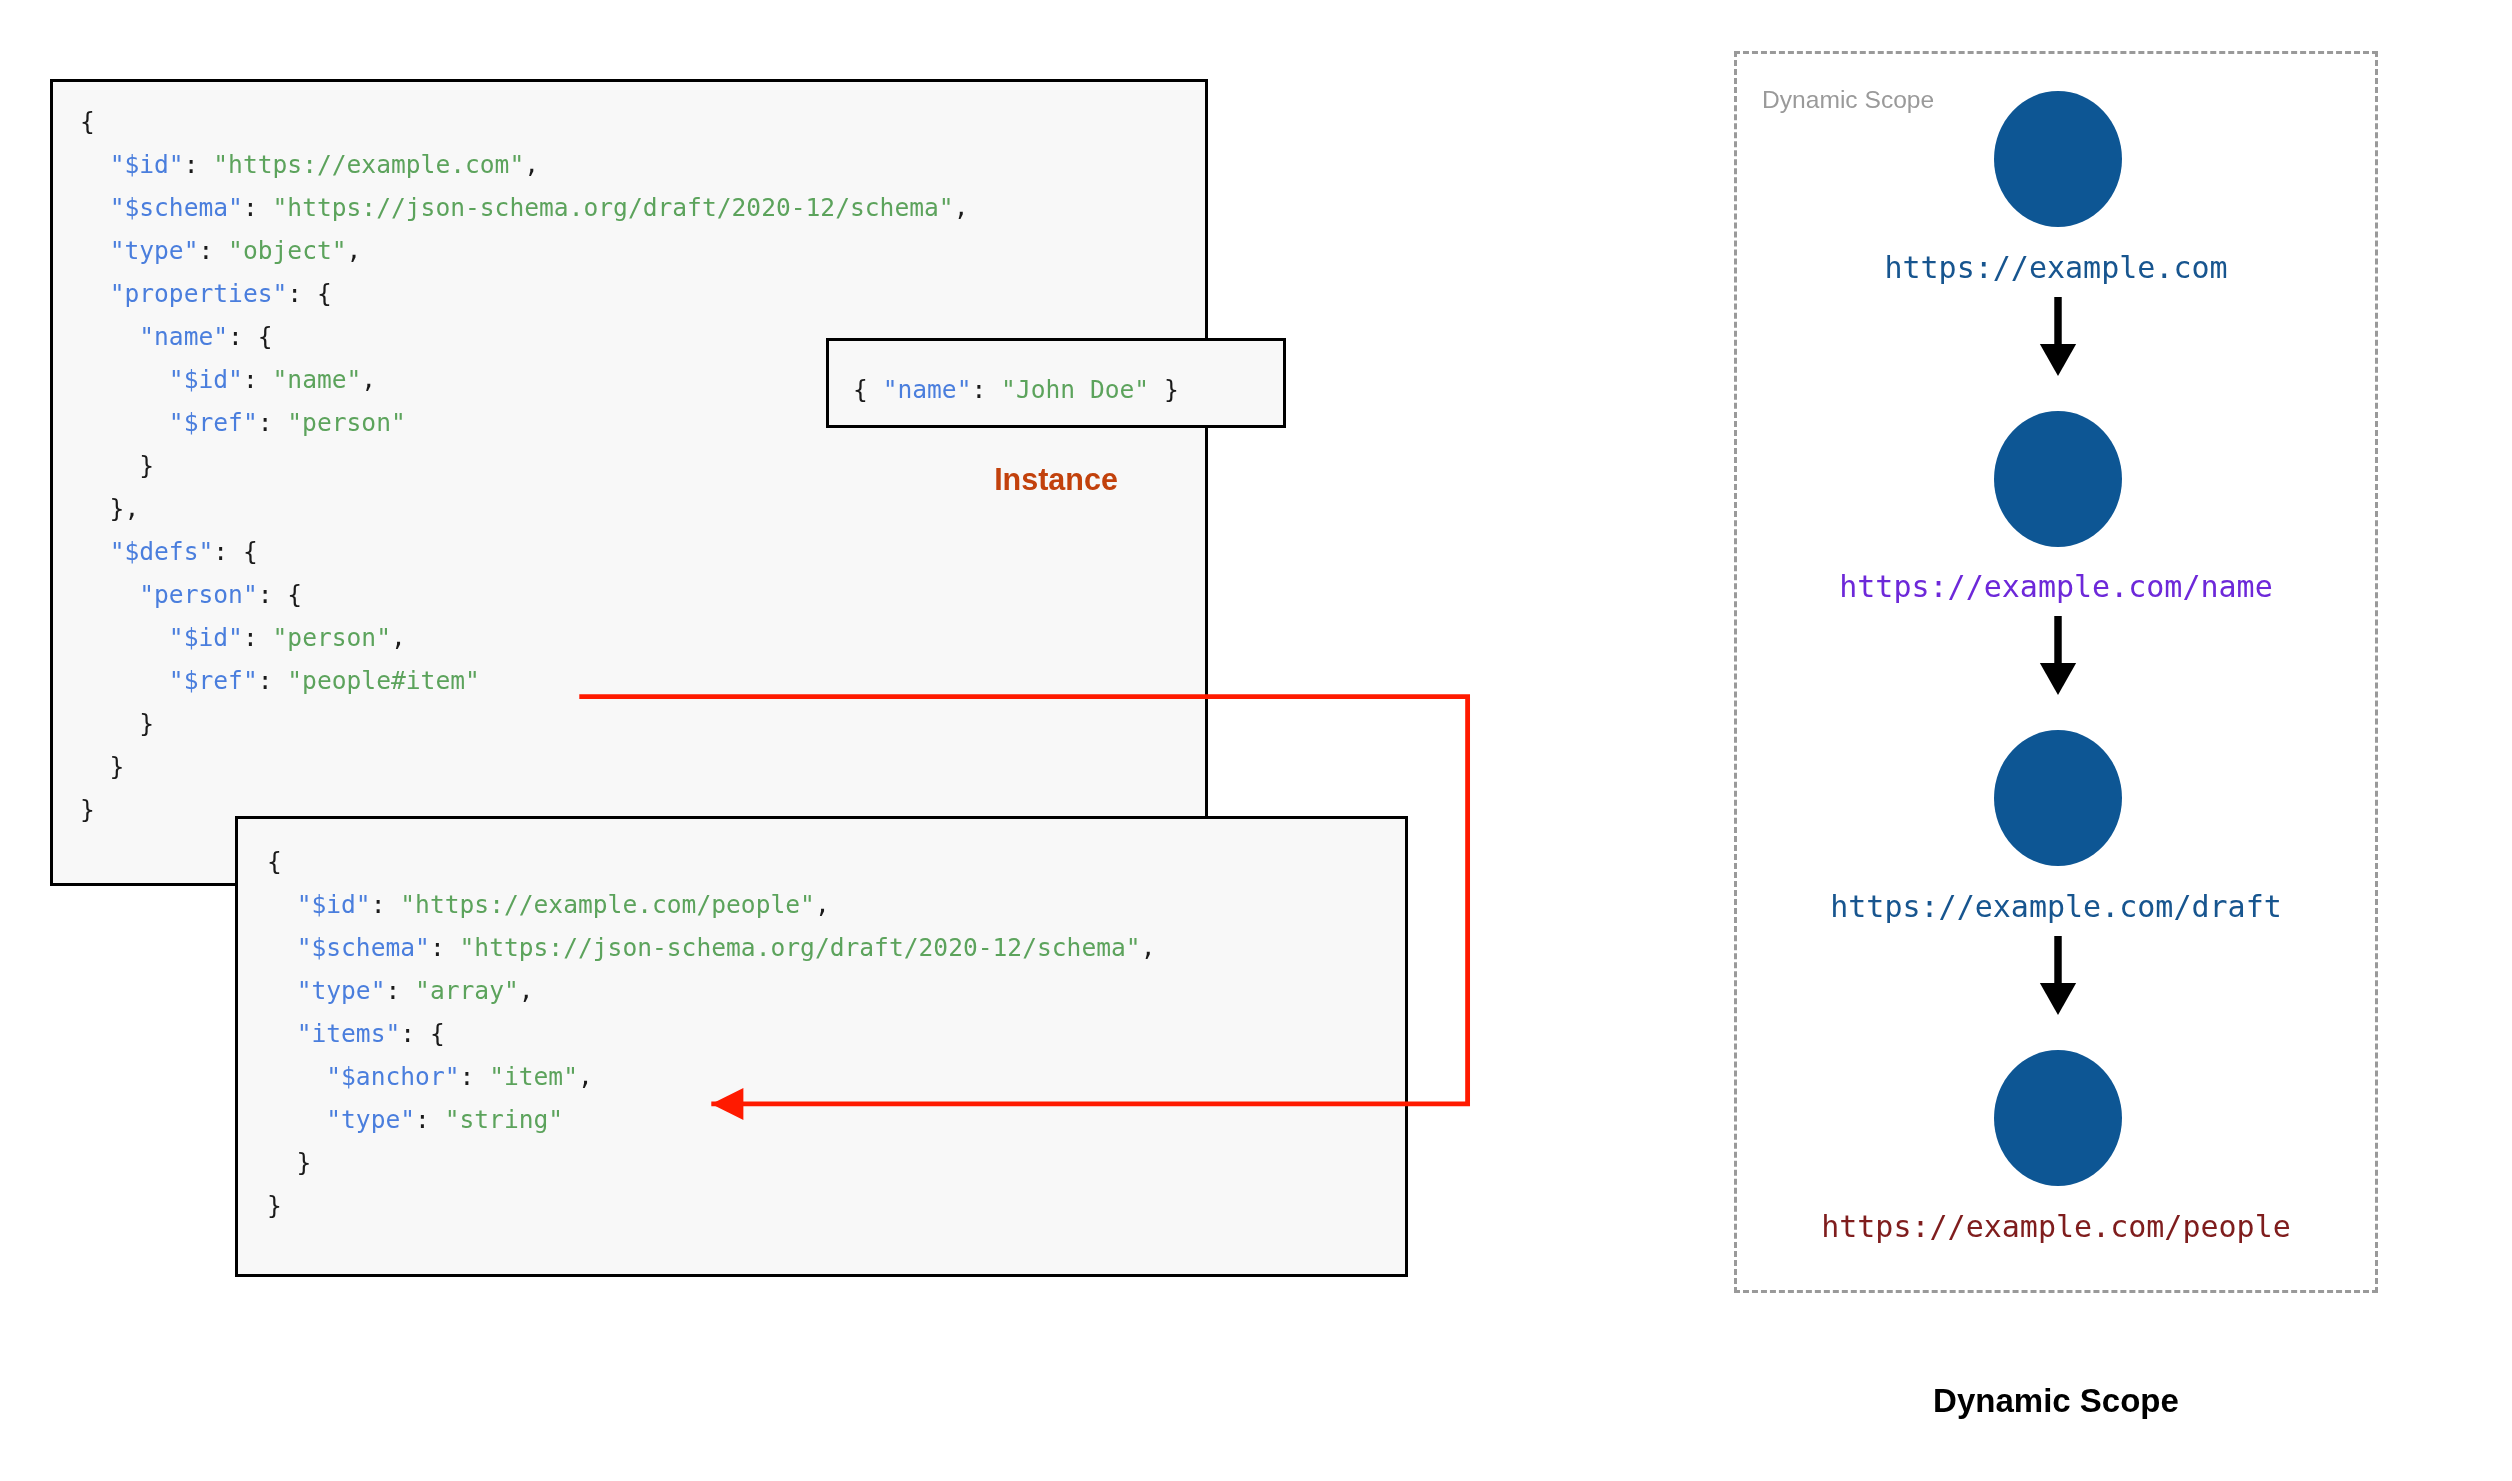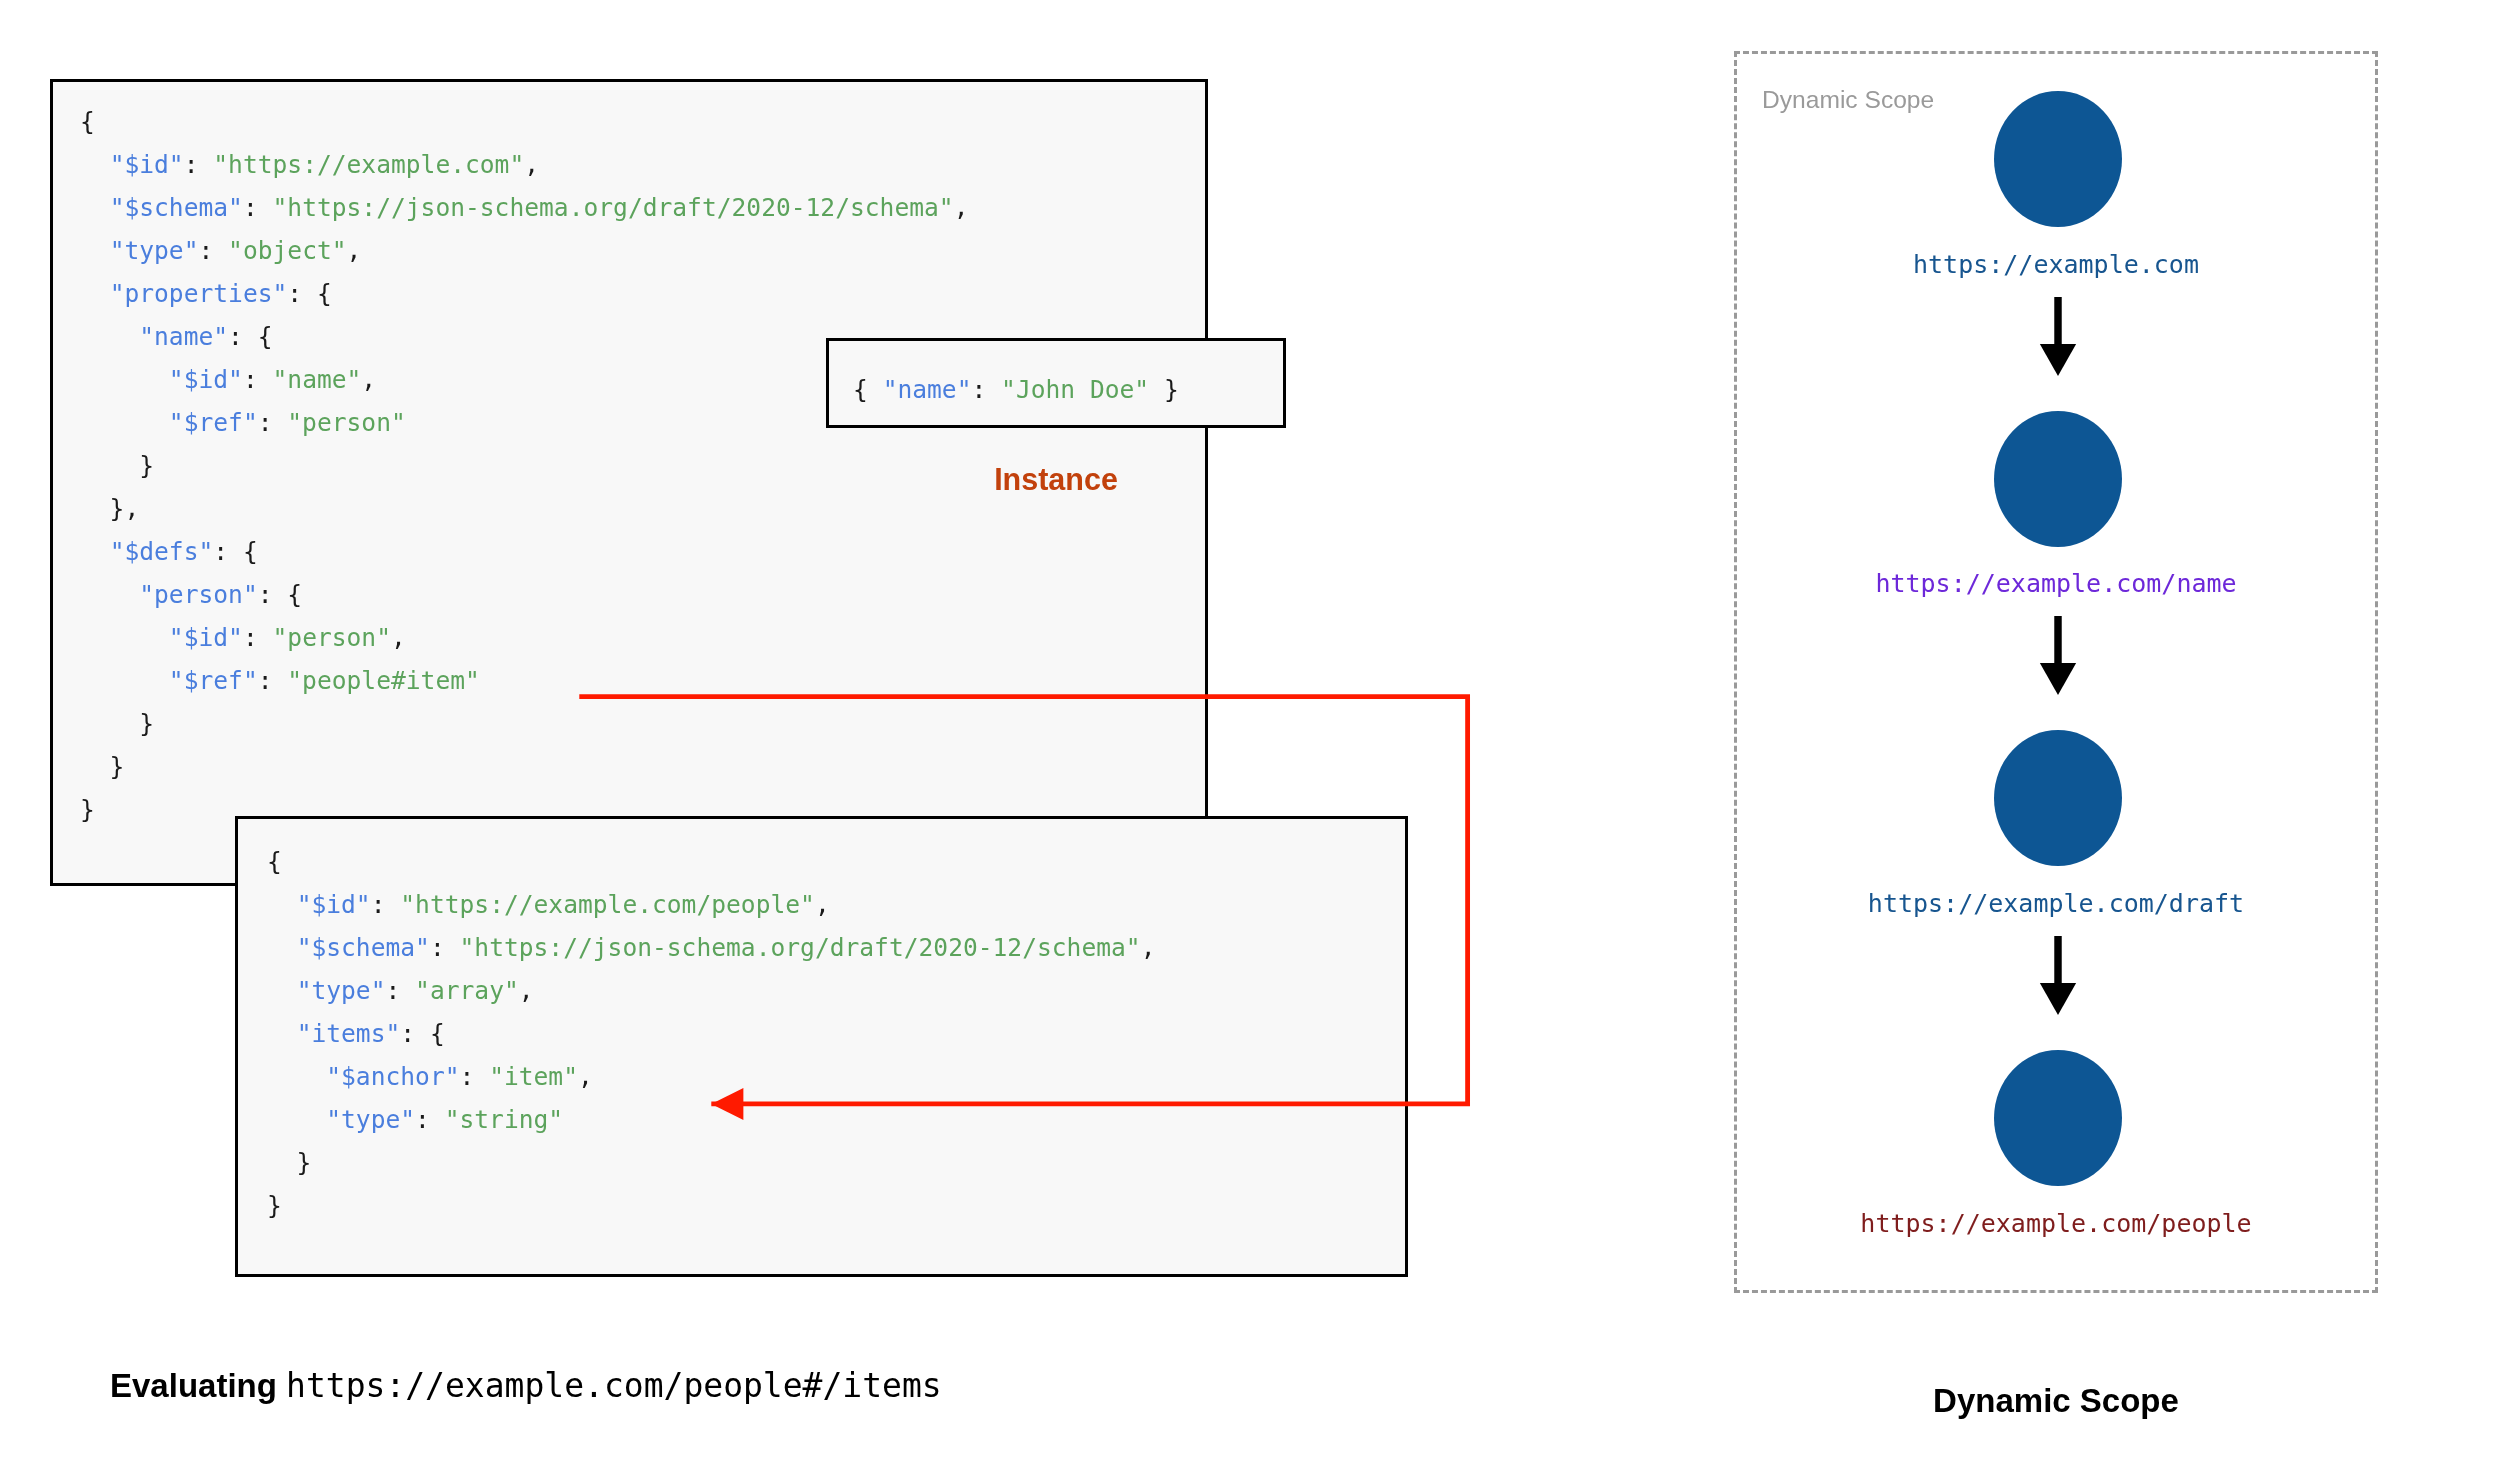--- a/index.html
+++ b/index.html
@@ -44,21 +44,21 @@
 
   
   #scope-box{position:absolute;left:1734px;top:51px;width:644px;height:1242px;
       border:3.7px dashed #9a9a9a;box-sizing:border-box;background:transparent;}
   #scope-box-label{position:absolute;left:1762px;top:86px;
       font-family:"Liberation Sans",sans-serif;font-size:24.6px;color:#9a9a9a;}
 
   .node{position:absolute;width:128px;height:136px;border-radius:50%;background:#0D5694;}
   .node-label{position:absolute;width:644px;left:1734px;text-align:center;
       font-family:"DejaVu Sans Mono","Liberation Mono",monospace;
-      font-size:25px;color:#17558F;white-space:nowrap;}
+      font-size:30px;color:#17558F;white-space:nowrap;}
   .node-arrow{position:absolute;width:64px;height:80px;}
 </style>
 </head>
 <body>
 
 <div class="stage">
 
   <div class="codebox" id="schema-box">
   </div>
   <div class="code" id="schema-code"><div><span class="p">{</span></div><div><span class="p">  </span><span class="k" style="color: rgb(74, 126, 221);">"$id"</span><span class="p">: </span><span class="s" style="color: rgb(92, 163, 92);">"https://example.com"</span><span class="p">,</span></div><div><span class="p">  </span><span class="k" style="color: rgb(74, 126, 221);">"$schema"</span><span class="p">: </span><span class="s" style="color: rgb(92, 163, 92);">"https://json-schema.org/draft/2020-12/schema"</span><span class="p">,</span></div><div><span class="p">  </span><span class="k" style="color: rgb(74, 126, 221);">"type"</span><span class="p">: </span><span class="s" style="color: rgb(92, 163, 92);">"object"</span><span class="p">,</span></div><div><span class="p">  </span><span class="k" style="color: rgb(74, 126, 221);">"properties"</span><span class="p">: {</span></div><div><span class="p">    </span><span class="k" style="color: rgb(74, 126, 221);">"name"</span><span class="p">: {</span></div><div><span class="p">      </span><span class="k" style="color: rgb(74, 126, 221);">"$id"</span><span class="p">: </span><span class="s" style="color: rgb(92, 163, 92);">"name"</span><span class="p">,</span></div><div><span class="p">      </span><span class="k" style="color: rgb(74, 126, 221);">"$ref"</span><span class="p">: </span><span class="s" style="color: rgb(92, 163, 92);">"person"</span></div><div><span class="p">    }</span></div><div><span class="p">  },</span></div><div><span class="p">  </span><span class="k" style="color: rgb(74, 126, 221);">"$defs"</span><span class="p">: {</span></div><div><span class="p">    </span><span class="k" style="color: rgb(74, 126, 221);">"person"</span><span class="p">: {</span></div><div><span class="p">      </span><span class="k" style="color: rgb(74, 126, 221);">"$id"</span><span class="p">: </span><span class="s" style="color: rgb(92, 163, 92);">"person"</span><span class="p">,</span></div><div><span class="p">      </span><span class="k" style="color: rgb(74, 126, 221);">"$ref"</span><span class="p">: </span><span class="s" style="color: rgb(92, 163, 92);">"people#item"</span></div><div><span class="p">    }</span></div><div><span class="p">  }</span></div><div><span class="p">}</span></div></div>
@@ -68,23 +68,20 @@
   <div id="instance-label">Instance</div>
 
   <div class="codebox" id="people-box"></div>
   <div class="code" id="people-code"><div><span class="p">{</span></div><div><span class="p">  </span><span class="k" style="color: rgb(74, 126, 221);">"$id"</span><span class="p">: </span><span class="s" style="color: rgb(92, 163, 92);">"https://example.com/people"</span><span class="p">,</span></div><div><span class="p">  </span><span class="k" style="color: rgb(74, 126, 221);">"$schema"</span><span class="p">: </span><span class="s" style="color: rgb(92, 163, 92);">"https://json-schema.org/draft/2020-12/schema"</span><span class="p">,</span></div><div><span class="p">  </span><span class="k" style="color: rgb(74, 126, 221);">"type"</span><span class="p">: </span><span class="s" style="color: rgb(92, 163, 92);">"array"</span><span class="p">,</span></div><div><span class="p">  </span><span class="k" style="color: rgb(74, 126, 221);">"items"</span><span class="p">: {</span></div><div><span class="p">    </span><span class="k" style="color: rgb(74, 126, 221);">"$anchor"</span><span class="p">: </span><span class="s" style="color: rgb(92, 163, 92);">"item"</span><span class="p">,</span></div><div><span class="p">    </span><span class="k" style="color: rgb(74, 126, 221);">"type"</span><span class="p">: </span><span class="s" style="color: rgb(92, 163, 92);">"string"</span></div><div><span class="p">  }</span></div><div><span class="p">}</span></div></div>
 
   <svg id="ref-arrow" viewBox="0 0 1740 840" width="930" height="449">
     <path d="M 23 33 L 1685 33 L 1685 795 L 270 795" fill="none" stroke="#FF1A00" stroke-width="9"></path>
     <path d="M 270 795 L 330 765 L 330 825 Z" fill="#FF1A00"></path>
   </svg>
 
-  <div id="eval-caption">
-    <span class="bold">Evaluating </span><span class="mono">https://example.com/people#/items</span>
-  </div>
 
   <div id="scope-box" style="border-color: rgb(154, 154, 154);"></div>
   <div id="scope-box-label">Dynamic Scope</div>
 
   <div id="scope-nodes">
       <div class="node" style="left: 1994px; top: 91px; background: rgb(13, 86, 148);"></div>
       <div class="node-label" style="top: 250px; color: rgb(23, 85, 143);">https://example.com</div>
       <svg class="node-arrow" viewBox="0 0 120 150" width="64" height="80" style="position: absolute; left: 2026px; top: 297px;">
         <path d="M 60 0 L 60 95" stroke="#000000" stroke-width="14" fill="none"></path>
         <path d="M 26 88 L 94 88 L 60 148 Z" fill="#000000"></path>

